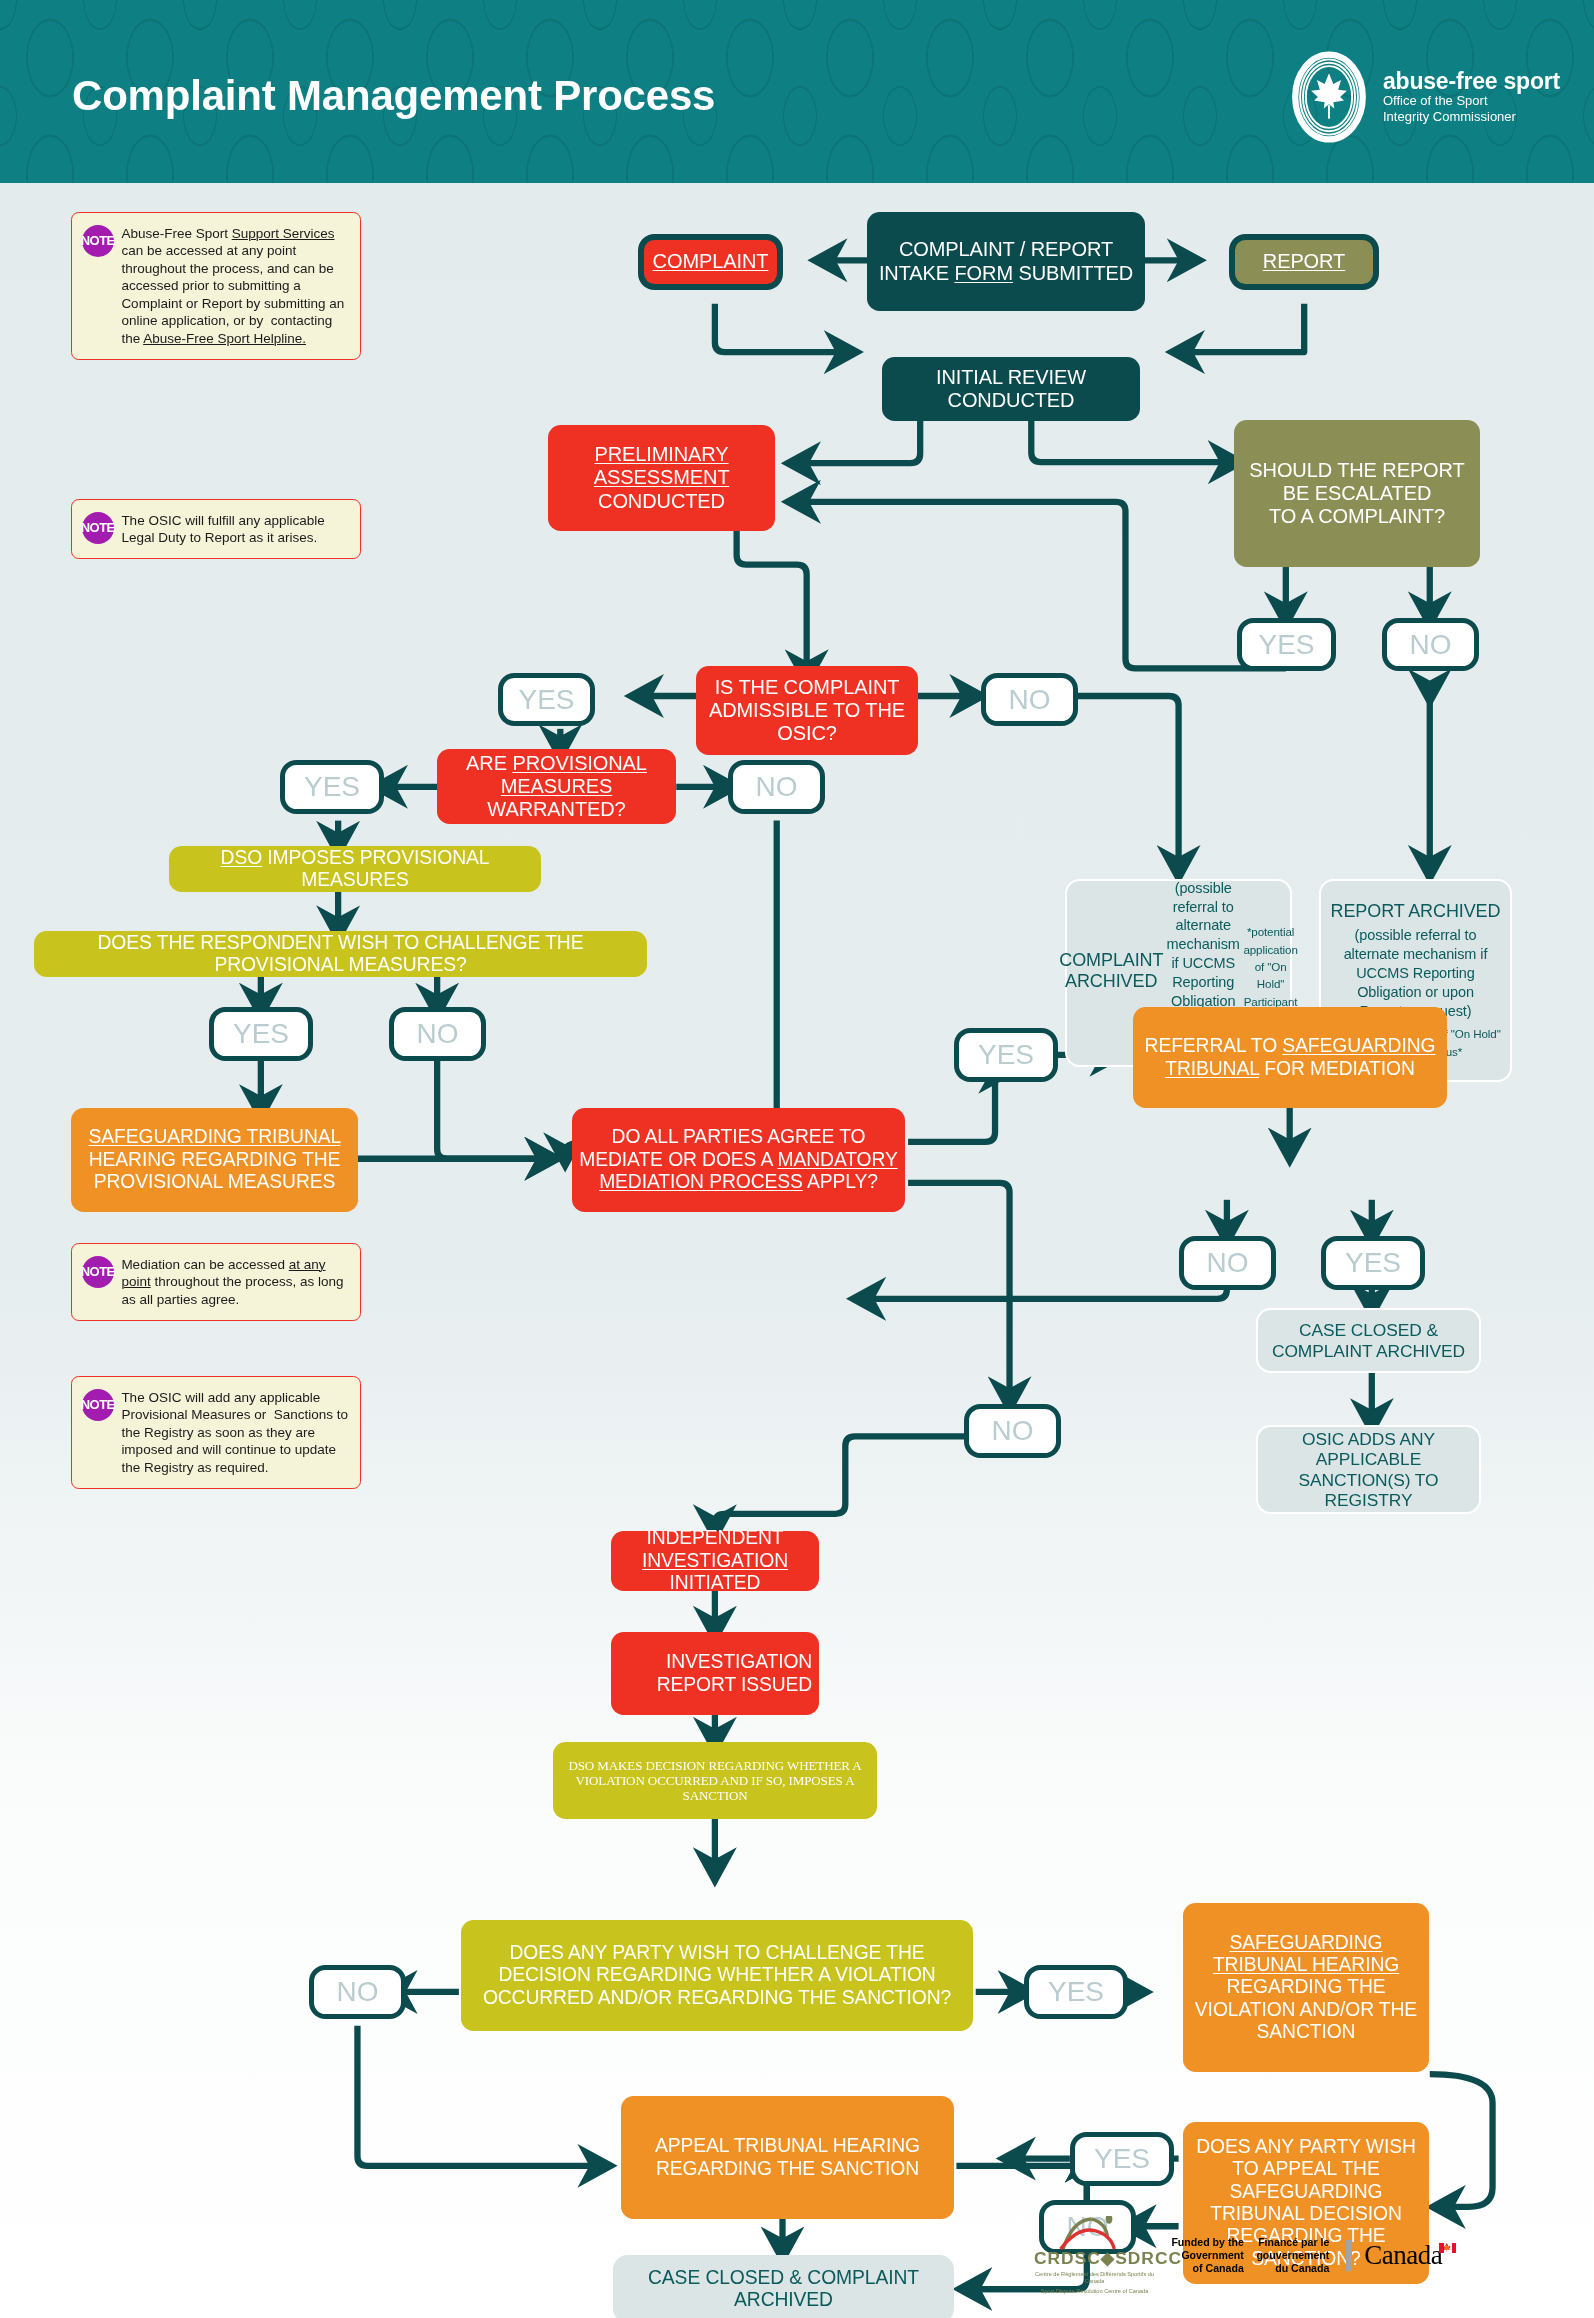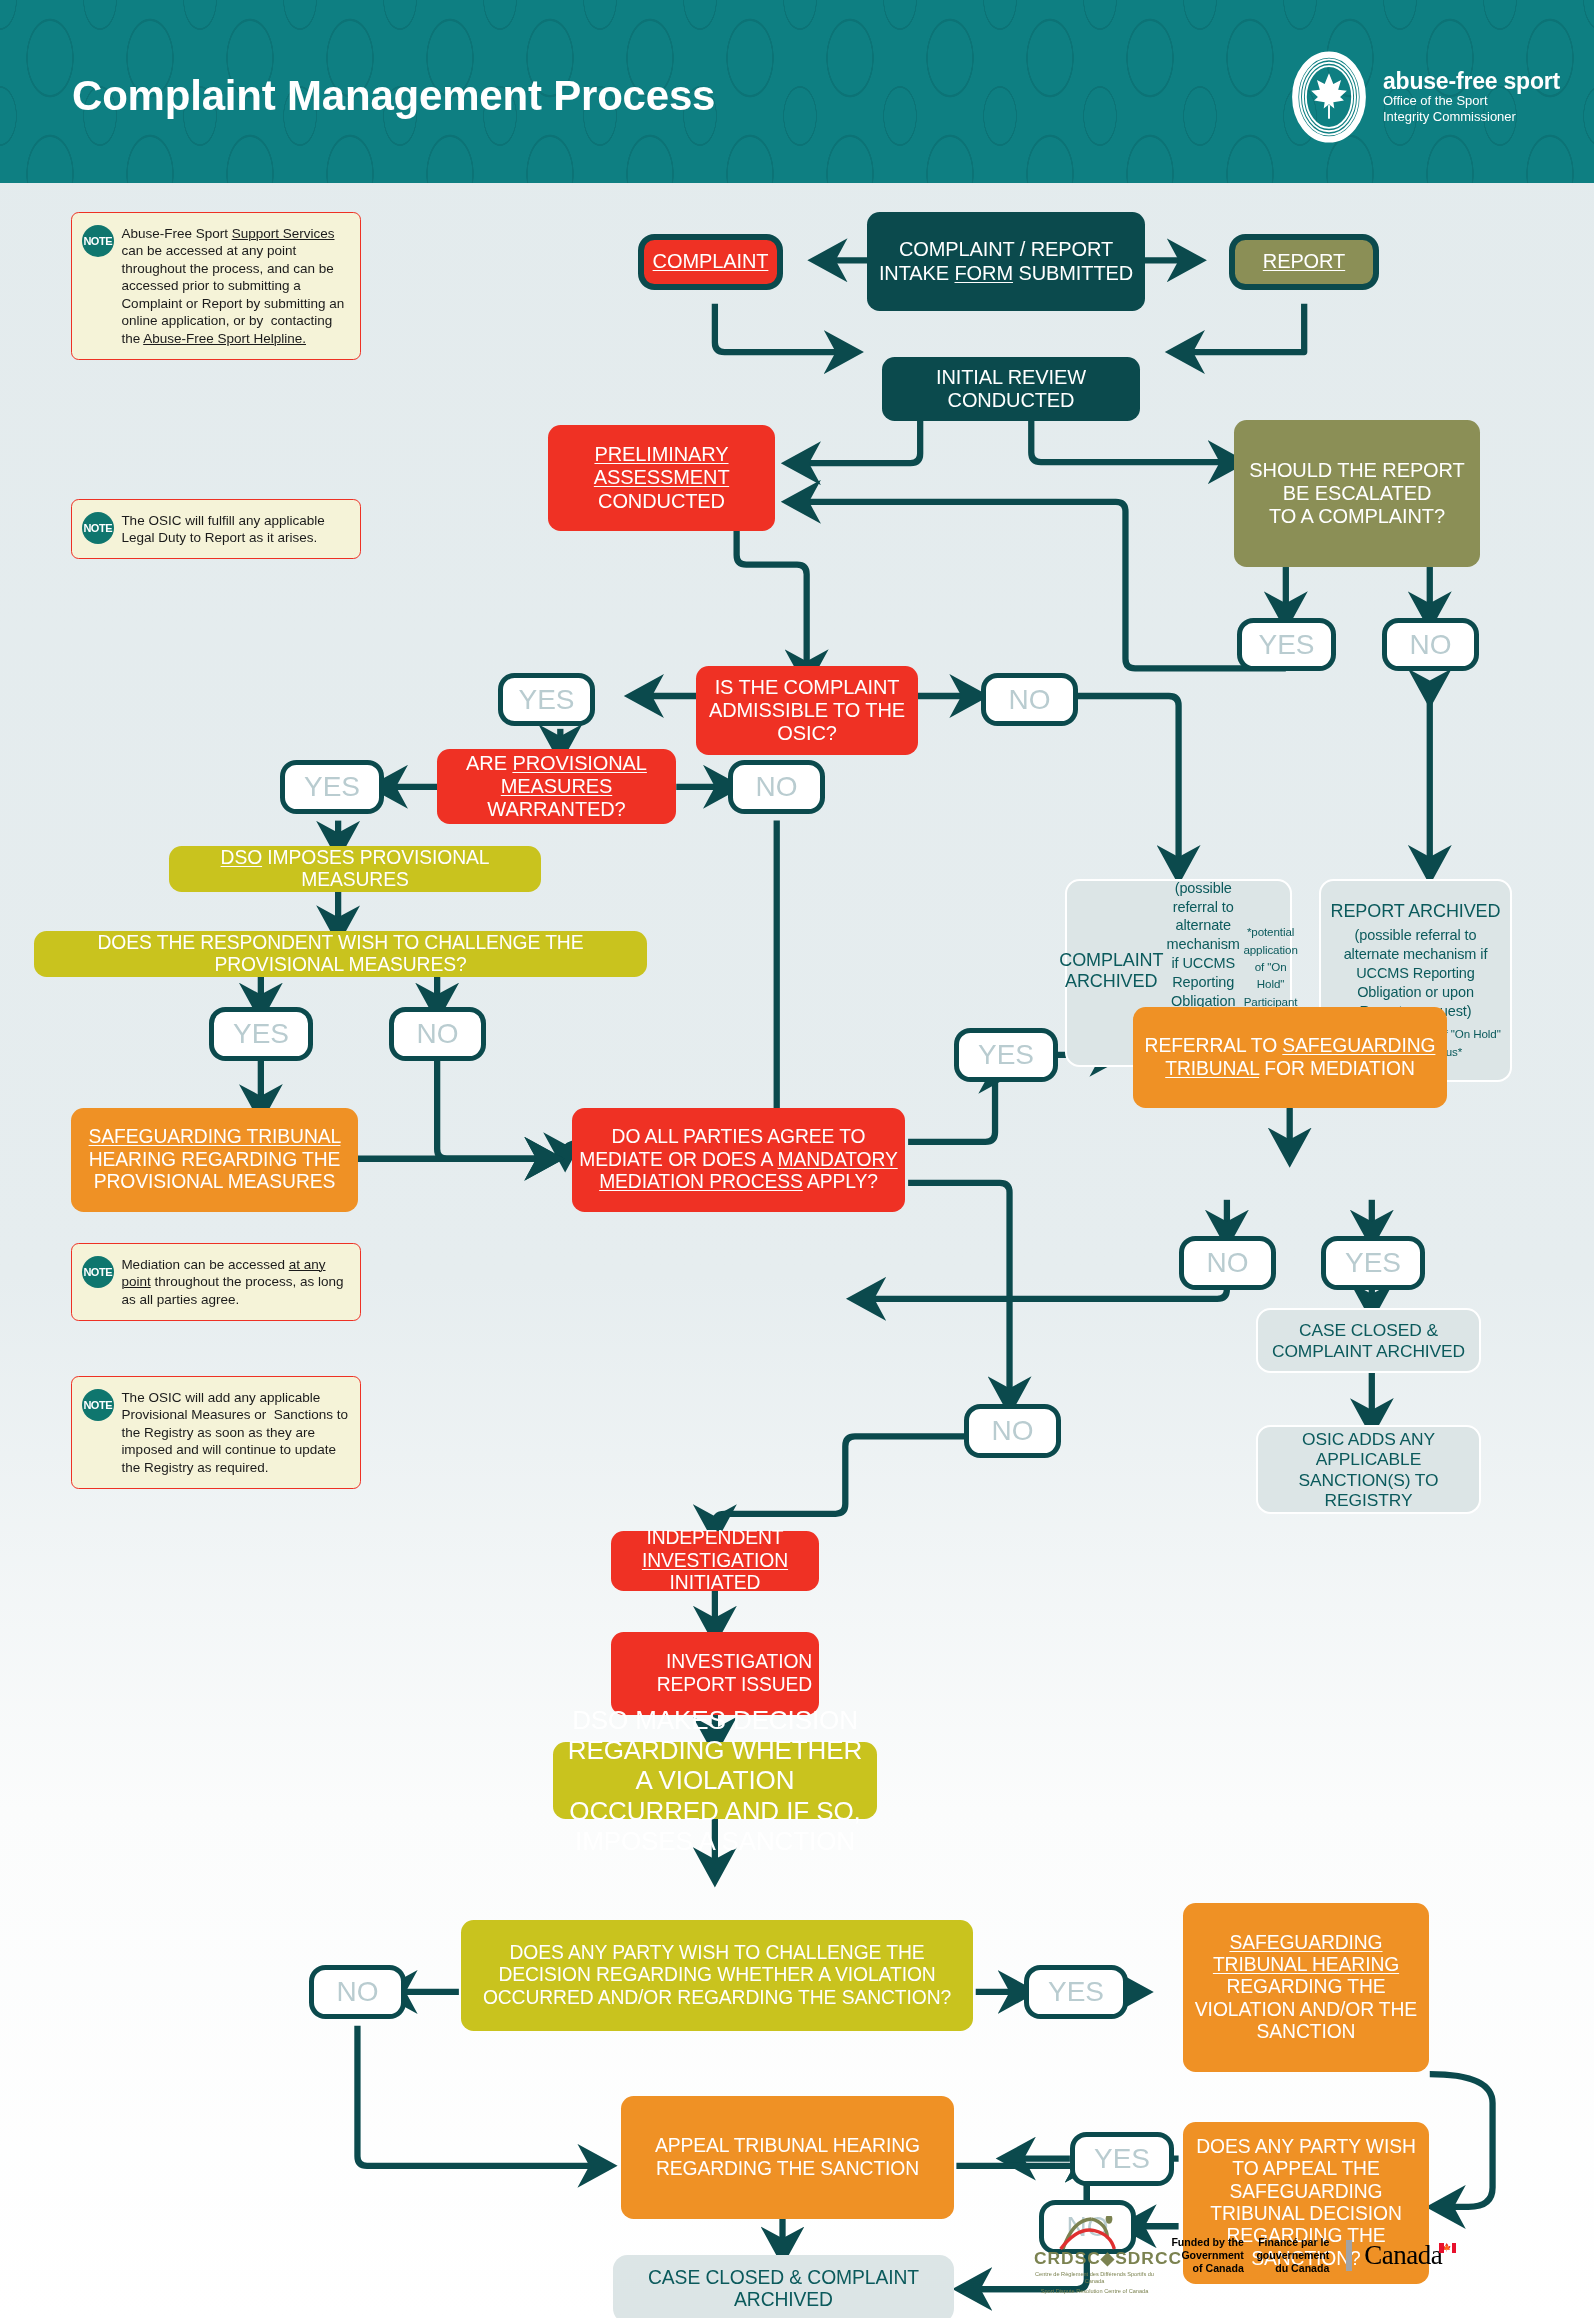--- a/index.html
+++ b/index.html
@@ -60,21 +60,21 @@
     font-family:"Liberation Sans Narrow","Liberation Sans", sans-serif;
   }
 
   
   .note{
     position:absolute; background:#f5f3d8; border:1.9px solid #ee3124; border-radius:7.7px;
     display:flex; gap:7.7px; padding:11.6px 10.6px 11.6px 9.7px; z-index:5;
   }
   .note-badge{
     flex:0 0 auto; width:32px; height:32px; border-radius:50%;
-    background:#0f766e; color:#fff; font-size:11px; font-weight:bold;
+    background:#a21caf; color:#fff; font-size:13px; font-weight:bold;
     display:flex; align-items:center; justify-content:center; letter-spacing:-0.5px;
     font-family:"Liberation Sans", sans-serif;
   }
   .note-text{ font-size:13.5px; line-height:1.30; color:#1b1b1b; font-family:"Liberation Sans", sans-serif; }
   .note-text u{ text-decoration-thickness:1px; text-underline-offset:1.4px; }
 
   
   #footer{ position:absolute; left:1034px; top:2212px; width:507px; height:87px; display:flex; align-items:center; gap:16.4px; z-index:6; }
   #crdsc{ width:121px; text-align:center; }
   #crdsc .arc{ position:relative; height:32px; }
@@ -374,21 +374,21 @@
 </div>
 
 <div class="node n-red" style="left:611px; top:1348px; width:208px; height:60px; font-size:19.3px;">
   <span>INDEPENDENT <u>INVESTIGATION</u> INITIATED</span>
 </div>
 
 <div class="node n-red" style="left:611px; top:1449px; width:208px; height:83px; font-size:19.3px;text-align:right;">
   <span>INVESTIGATION REPORT ISSUED</span>
 </div>
 
-<div class="node n-yellow" style="left:553px; top:1559px; width:324px; height:77px; font-size:26px;">
+<div class="node n-yellow" style="left:553px; top:1559px; width:324px; height:77px; font-size:13px;font-family:Liberation Serif, serif;">
   <span>DSO MAKES DECISION REGARDING WHETHER A VIOLATION OCCURRED AND IF SO, IMPOSES A SANCTION</span>
 </div>
 
 <div class="node n-yellow" style="left:461px; top:1737px; width:512px; height:111px; font-size:19.3px;">
   <span>DOES ANY PARTY WISH TO CHALLENGE THE DECISION REGARDING WHETHER A VIOLATION OCCURRED AND/OR REGARDING THE SANCTION?</span>
 </div>
 
 <div class="pill" style="left:309px; top:1782px; width:97px; height:54px; font-size:28px;">
   <span>NO</span>
 </div>

